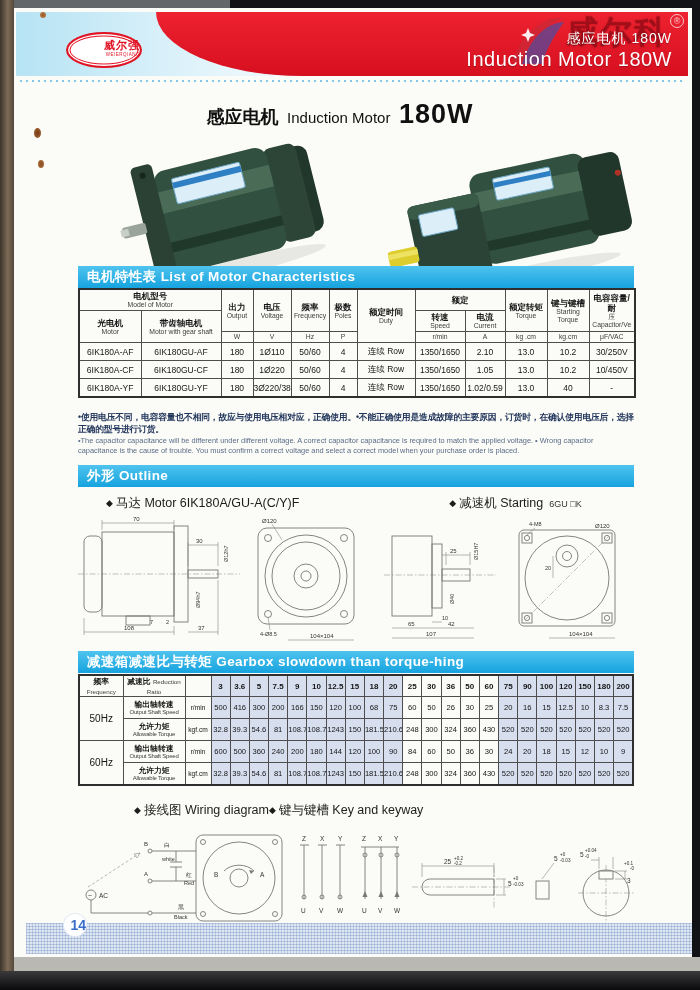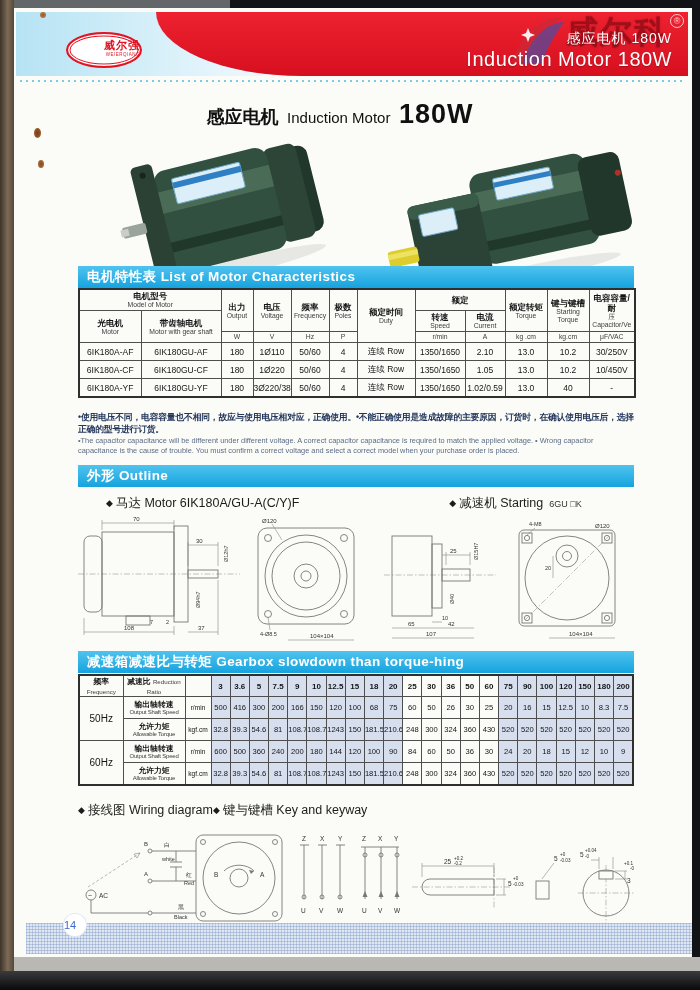--- a/index.html
+++ b/index.html
@@ -75,21 +75,21 @@
   .gear .freq{font-size:10px}
   .gcn{font-weight:bold;font-size:7.8px;line-height:9px}
   .gen{font-size:6px;color:#3c3c3c;line-height:7px;letter-spacing:-.2px}
   .gunit{font-size:6.6px}
   .diagrams{display:flex;margin-top:2px}
   
   .band{position:absolute;left:12px;right:0;top:915px;height:31px;background-color:#dfe7f3;
       background-image:repeating-linear-gradient(0deg,rgba(130,155,200,.45) 0 1px,transparent 1px 3px),
                        repeating-linear-gradient(90deg,rgba(130,155,200,.4) 0 1px,transparent 1px 3px)}
   .pagenum{position:absolute;left:38px;top:-9px;width:22px;height:22px;border-radius:50%;background:#fff;
-      color:#3a6cc9;font-size:11px;font-weight:normal;text-align:left;line-height:22px;box-shadow:0 0 0 1px #e3e9f3}
+      color:#3a6cc9;font-size:14px;font-weight:bold;text-align:right;line-height:22px;box-shadow:0 0 0 1px #e3e9f3}
 </style>
 </head>
 <body>
 
 <div class="corner-grey"></div>
 <div class="left-strip"></div>
 
 <div class="page">
 
   <div class="banner">
@@ -574,21 +574,21 @@
             <td class="shade">520</td>
             <td class="shade">520</td>
             <td class="shade">520</td>
             <td class="shade">520</td>
             <td class="shade">520</td>
           </tr>
         </tbody>
     </table>
 
     <div class="cap-row" style="margin-top:16px">
-      <div class="cap" style="">
+      <div class="cap" style="margin-left:56px">
         <span class="blt">◆</span><span>接线图 Wiring diagram</span>
       </div>
       <div class="cap" style="">
         <span class="blt">◆</span><span>键与键槽 Key and keyway</span>
       </div>
     </div>
 
     <div class="diagrams">
 
       <svg width="330" height="118" viewBox="0 0 330 118">

